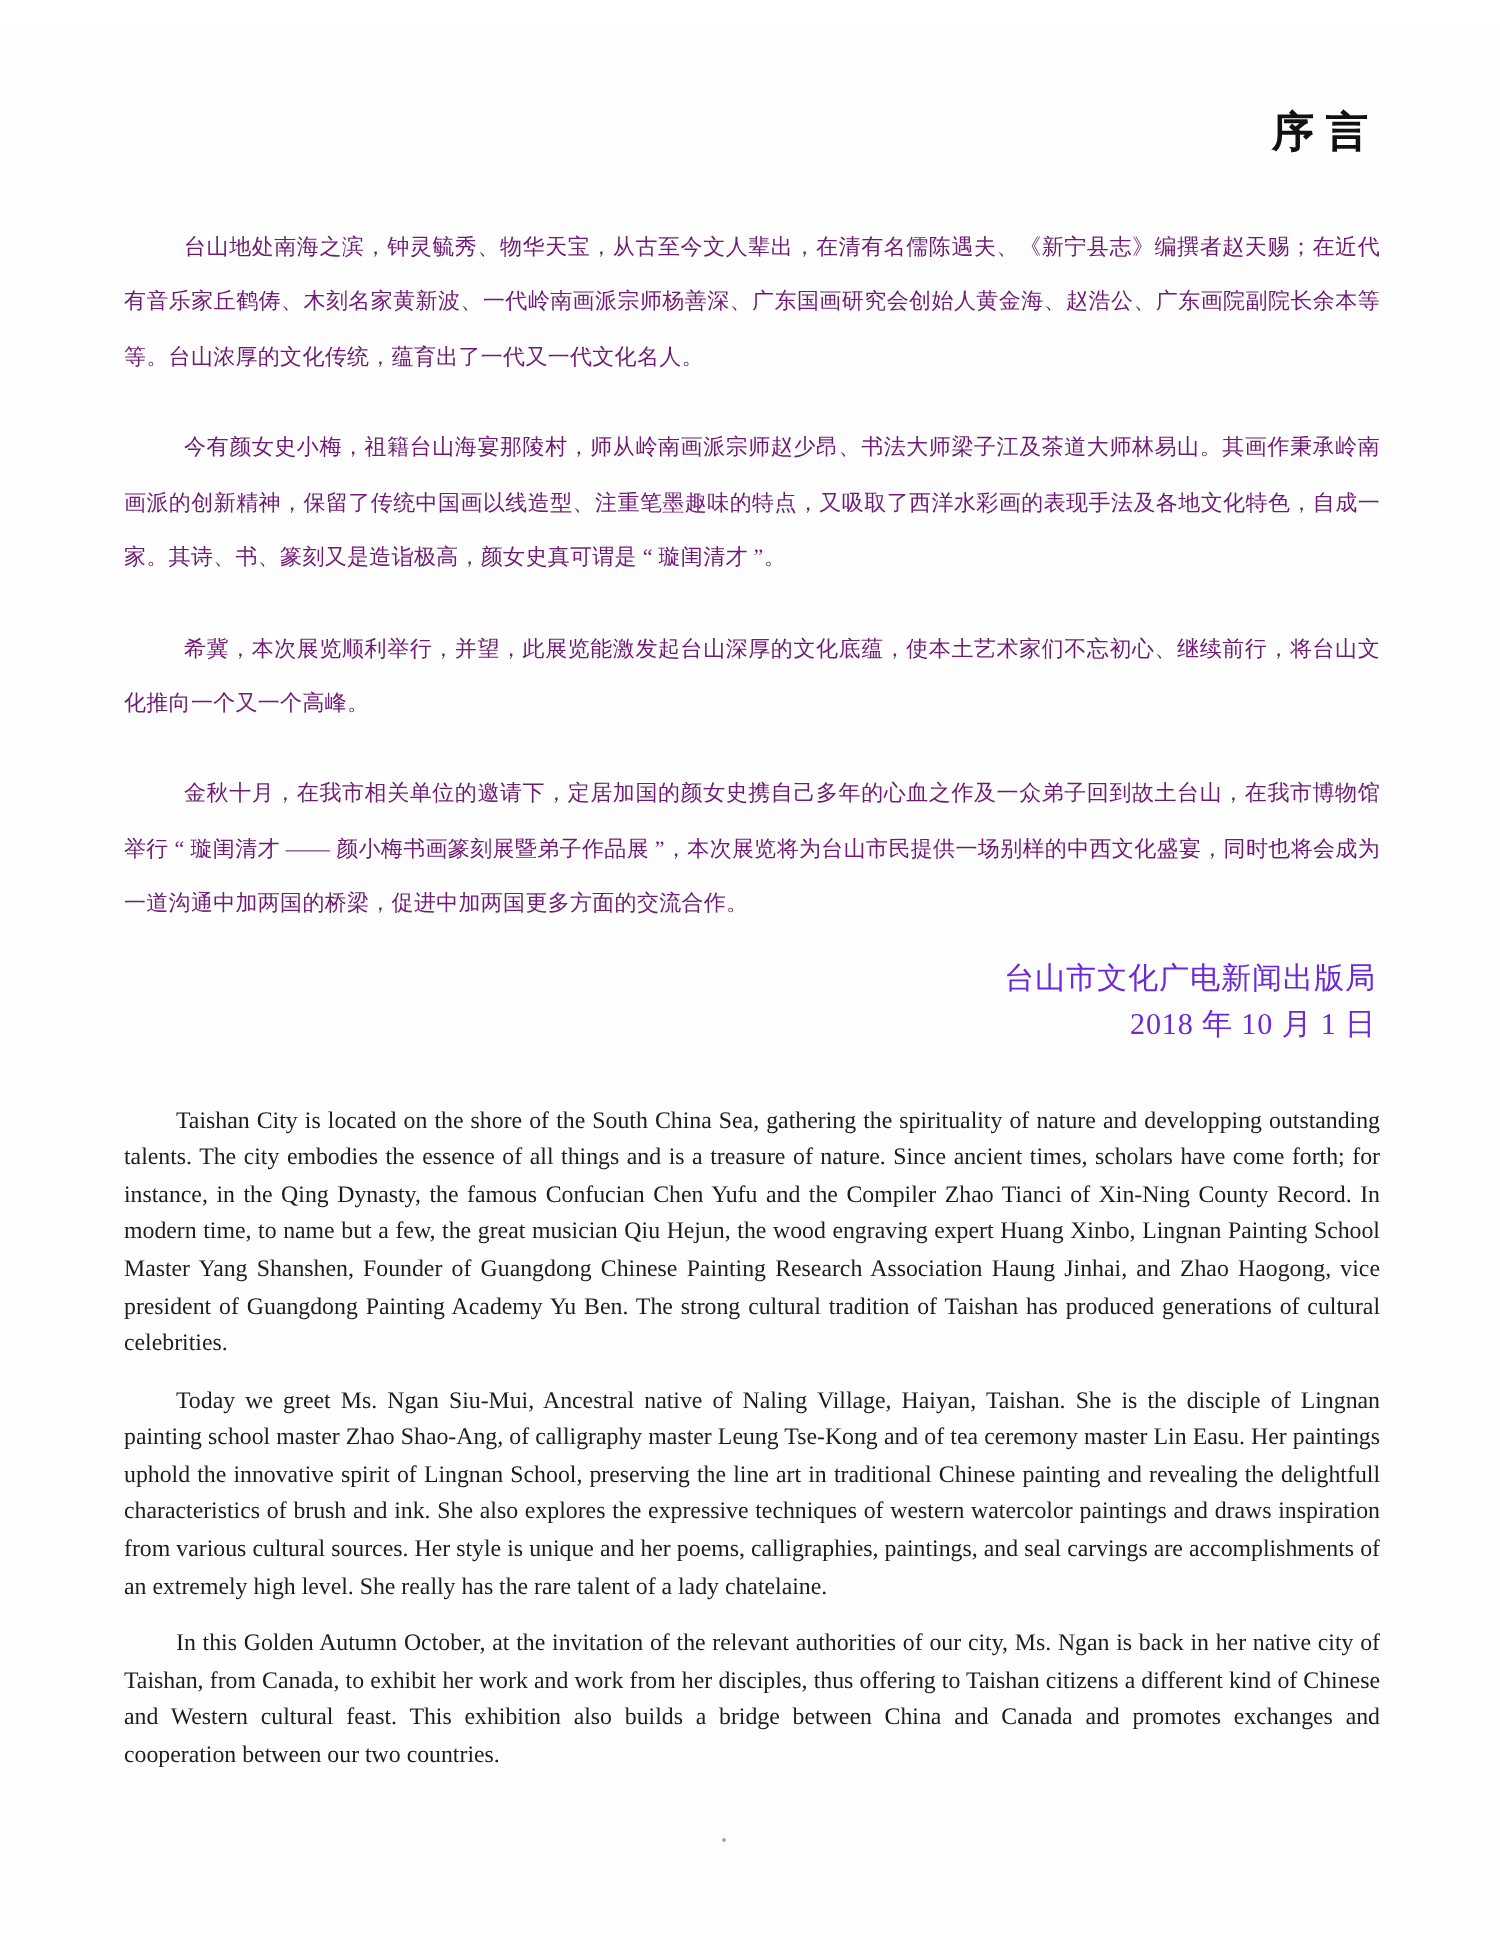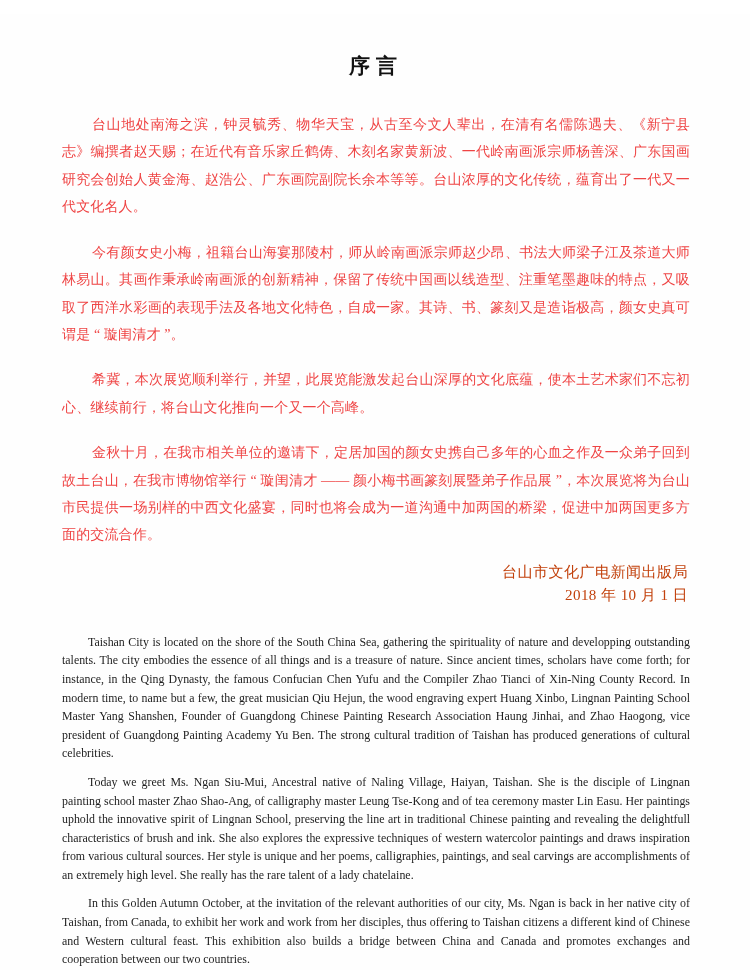--- a/index.html
+++ b/index.html
@@ -22,46 +22,46 @@
     padding: 0;
     position: relative;
     background: #fefefe;
   }
 
   
   .cn-section {
     padding: 0 60px 0 62px;
   }
   .cn-title {
-    text-align: center;
+    text-align: right;
     font-family: Liberation Mono, monospace;
     font-size: 21px;
     font-weight: 700;
     letter-spacing: 6px;
     color: #111111;
     padding-top: 38px;
     padding-bottom: 13px;
   }
   .cn-p {
-    font-size: 14px;
+    font-size: 11px;
     line-height: 27.4px;
     text-align: justify;
     text-align-last: left;
     text-justify: inter-character;
     text-indent: 30px;
     margin: 18px 0 9px 0;
-    color: #ef4444;
+    color: #701a75;
     letter-spacing: 0.15px;
   }
   .cn-sign {
     margin-top: 12px;
     text-align: right;
     font-size: 15.1px;
     line-height: 23px;
-    color: #c2410c;
+    color: #6d28d9;
     padding-right: 2px;
   }
   .cn-sign div { letter-spacing: 0.4px; }
 
   
   .en-section {
     padding: 0 60px 0 62px;
     margin-top: 26px;
   }
   .en-title {

